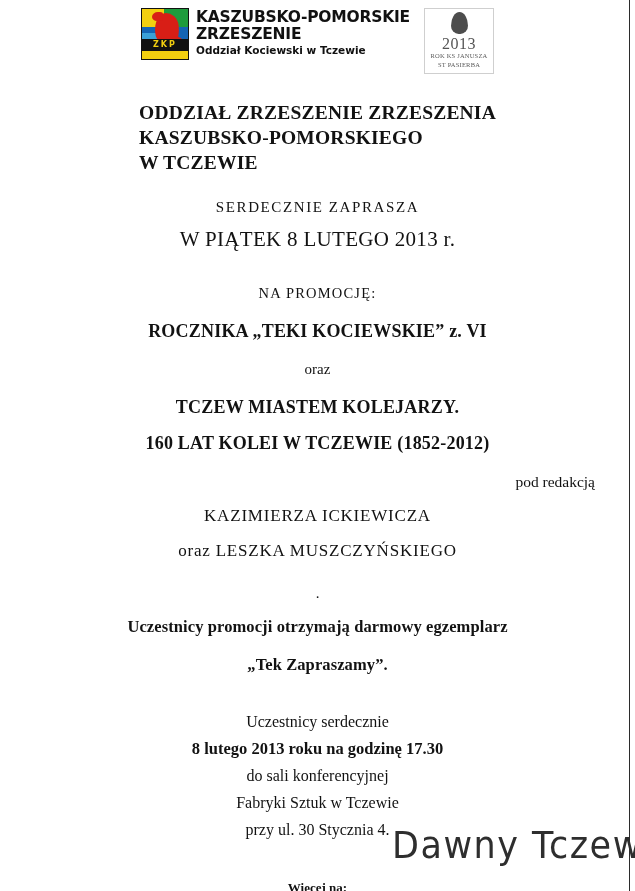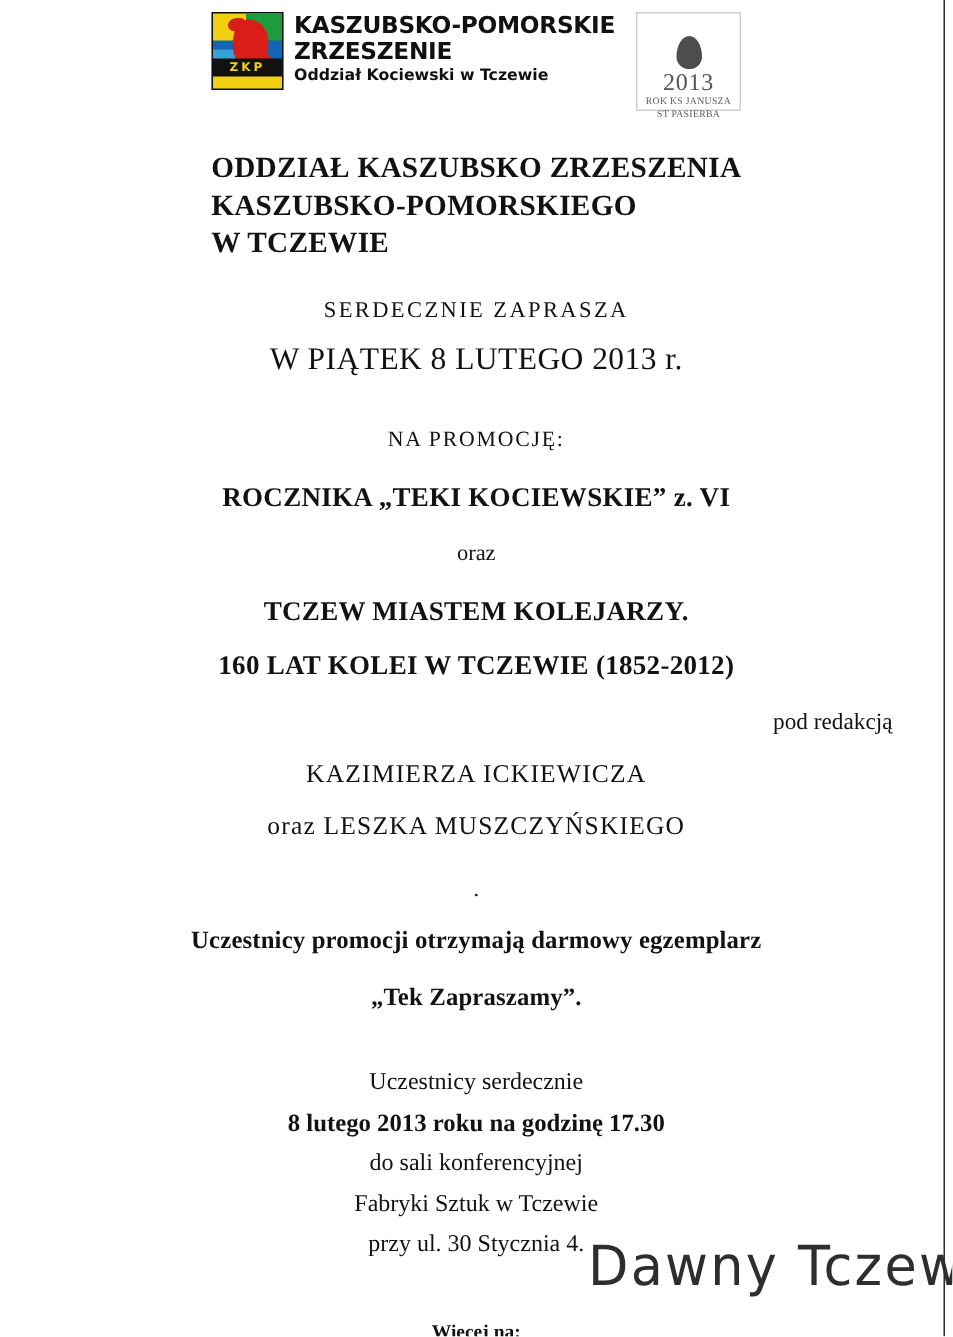--- a/index.html
+++ b/index.html
@@ -126,21 +126,21 @@
   }
 
   #year-badge {
     width: 70px;
     height: 66px;
     border: 1px solid #cfcfcf;
     box-sizing: border-box;
     text-align: center;
     background: #fff;
     color: #4a4a4a;
-    padding-top: 15px;
+    padding-top: 3px;
     flex: 0 0 auto;
   }
   #year-badge .blob {
     width: 17px;
     height: 22px;
     margin: 0 auto 1px auto;
     background: #4d4d4d;
     border-radius: 50% 50% 45% 45% / 62% 62% 38% 38%;
   }
   #year-badge .year {
@@ -286,21 +286,21 @@
       <div class="year">2013</div>
       <div class="cap">ROK KS JANUSZA</div>
       <div class="cap">ST PASIERBA</div>
     </div>
 
   </div>
 
   <div id="content">
 
     <div id="title-block">
-      <p class="ln h-main">ODDZIAŁ KASZUBSKO ZRZESZENIA</p>
+      <p class="ln h-main">ODDZIAŁ ZRZESZENIE ZRZESZENIA</p>
       <p class="ln h-main">KASZUBSKO-POMORSKIEGO</p>
       <p class="ln h-main">W TCZEWIE</p>
     </div>
 
     <div class="sp-2"></div>
     <p class="ln serd">SERDECZNIE  ZAPRASZA</p>
     <div class="sp-5"></div>
     <p class="ln friday">W PIĄTEK 8 LUTEGO 2013 r.</p>
 
     <div class="sp-7"></div>

